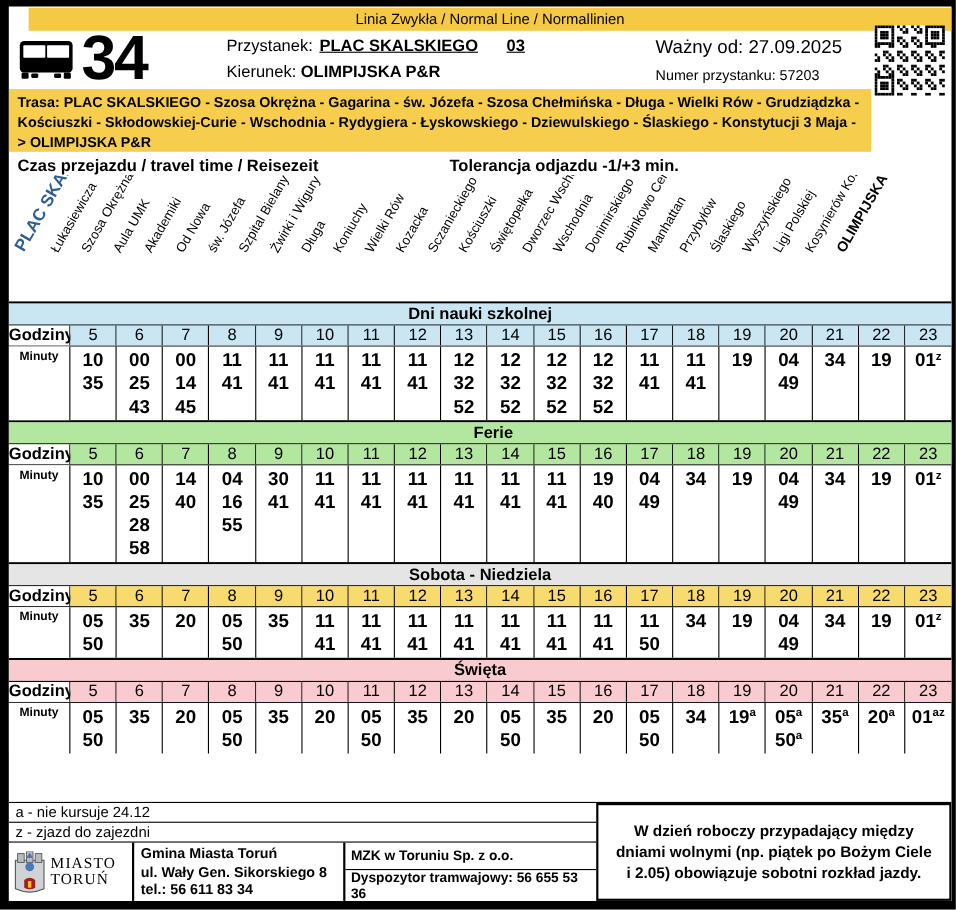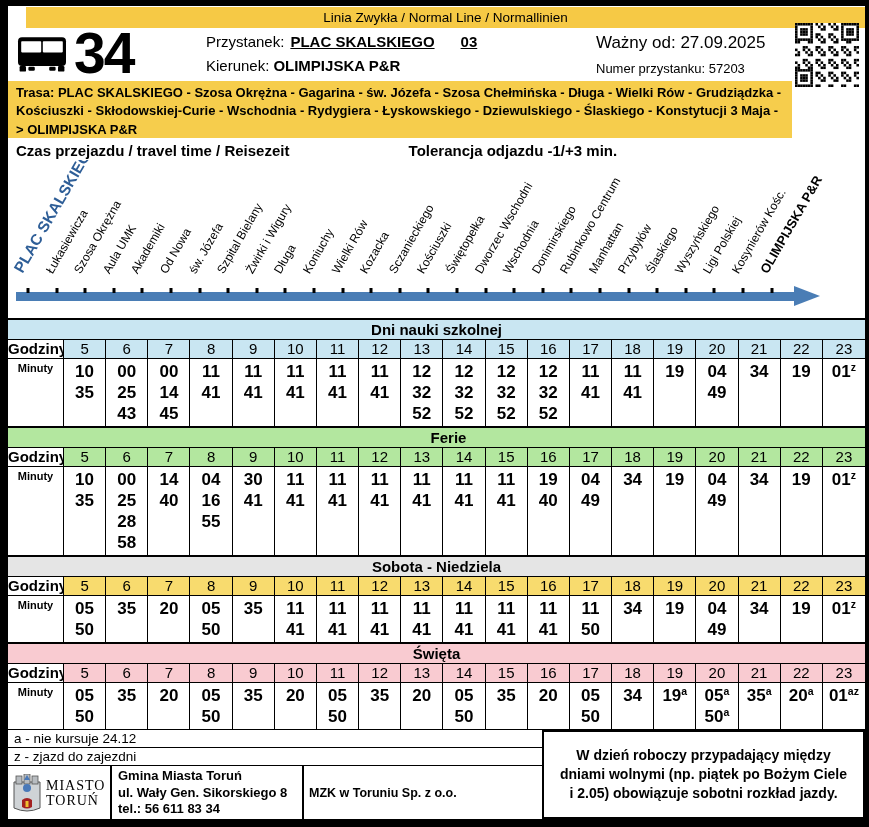--- a/index.html
+++ b/index.html
@@ -56,27 +56,27 @@
   .tt-hours>div:last-child{border-right:none;}
   .tt-label{background:#fff;font-size:11px;font-weight:bold;line-height:18px;}
   .tt-minutes>div{border-right:1px solid #000;padding-top:2px;}
   .tt-minutes>div:last-child{border-right:none;}
   .minutes-lab{font-size:11px;font-weight:bold;text-align:center;line-height:14px;}
   .min-cell{text-align:center;}
   .min-line{font-size:17px;font-weight:bold;line-height:21px;white-space:nowrap;}
   .min-line sup{font-size:10.5px;font-weight:bold;vertical-align:6px;line-height:0;}
 
   
-  .bottom{flex:1;position:relative;border-top:1px solid #000;display:flex;flex-direction:column;}
+  .bottom{flex:1;position:relative;border-top:1px solid #000;display:flex;flex-direction:column;margin-top:44px;}
   .note-row{width:534px;border-bottom:1px solid #000;font-size:13.5px;padding:1px 0 1px 6px;}
   .info-box{position:absolute;left:534px;top:0;right:0;bottom:0;border:2px solid #000;
             display:flex;align-items:center;justify-content:center;text-align:center;
             font-size:14px;font-weight:bold;line-height:1.35;padding:2px 14px;}
   .footer-row{flex:1;width:534px;display:flex;}
-  .logo-cell{width:104px;border-right:2px solid #000;display:flex;align-items:center;padding:2px 2px 2px 4px;}
+  .logo-cell{width:114px;border-right:2px solid #000;display:flex;align-items:center;padding:2px 2px 2px 4px;}
   .logo-text{font-family:"Liberation Serif","DejaVu Serif",serif;font-size:14px;letter-spacing:1px;
              line-height:15px;margin-left:4px;}
   .addr-cell{width:192px;border-right:2px solid #000;padding:2px 6px;font-size:13px;font-weight:bold;line-height:1.25;}
   .mzk-cell{flex:1;display:flex;flex-direction:column;font-size:12.5px;font-weight:bold;}
   .mzk-row{flex:1;border-bottom:1px solid #000;padding:0 5px;display:flex;align-items:center;}
   .mzk-row:last-child{border-bottom:none;}
 </style>
 </head>
 <body>
 
@@ -846,18 +846,19 @@
           <div>TORUŃ</div>
         </div>
       </div>
       <div class="addr-cell">
         <div>Gmina Miasta Toruń</div>
         <div>ul. Wały Gen. Sikorskiego 8</div>
         <div>tel.: 56 611 83 34</div>
       </div>
       <div class="mzk-cell">
         <div class="mzk-row">MZK w Toruniu Sp. z o.o.</div>
+        <div class="mzk-row">Dyspozytor tramwajowy: 56 655 53 36</div>
       </div>
     </div>
     <div class="info-box">W dzień roboczy przypadający między dniami wolnymi (np. piątek po Bożym Ciele i 2.05) obowiązuje sobotni rozkład jazdy.</div>
   </div>
 
 </div>
 
 </body></html>

